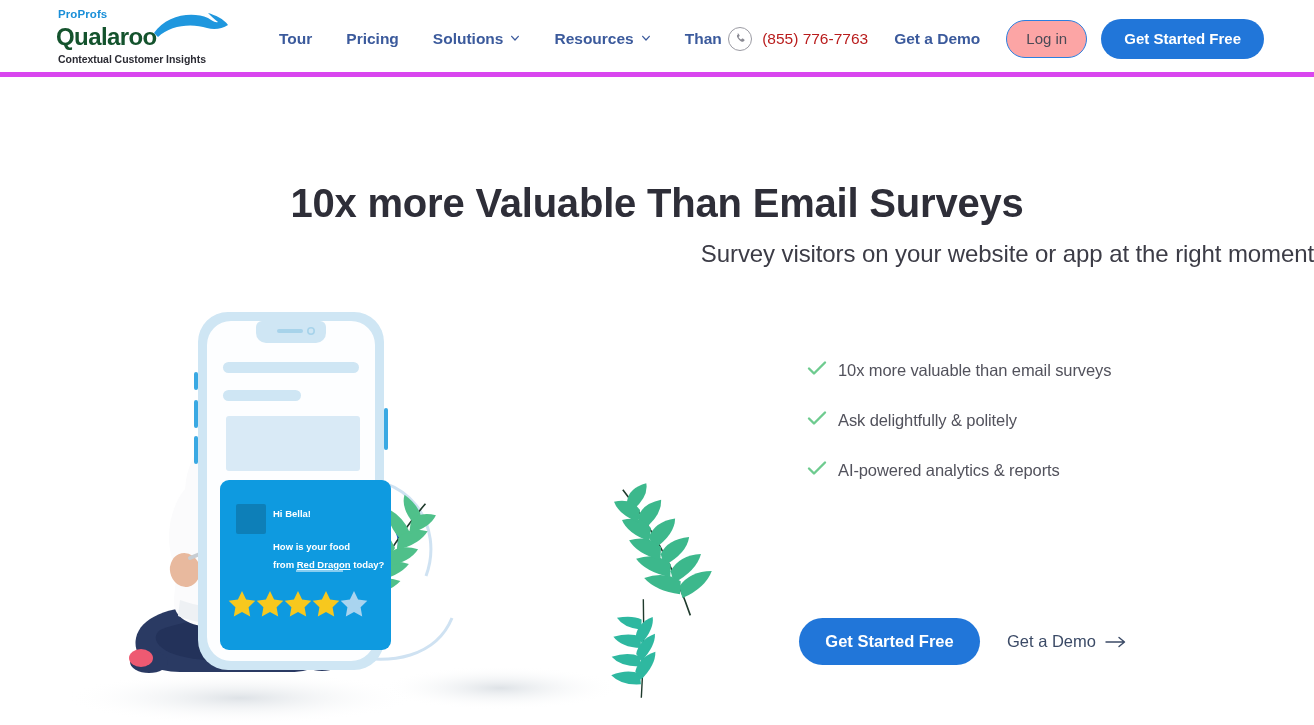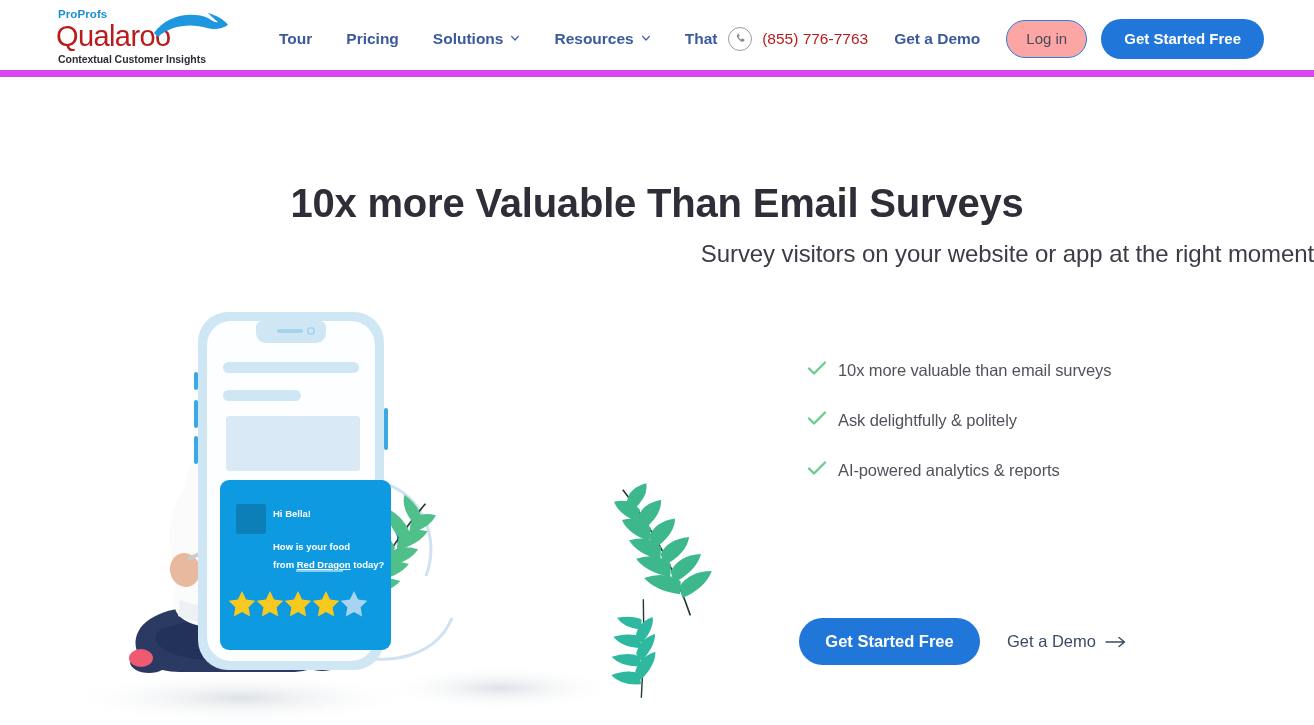--- a/index.html
+++ b/index.html
@@ -10,36 +10,36 @@
     font-family: "Liberation Sans", sans-serif;
     overflow: hidden;
   }
   body { position: relative; }
 
   
   .header {
     position: absolute; top: 0; left: 0;
     width: 1314px; height: 77px;
     background: #ffffff;
-    border-bottom: 7px solid #d946ef;
+    border-bottom: 5px solid #d946ef;
     display: flex; align-items: center;
   }
   .logo-block {
     position: absolute; left: 56px; top: 8px;
     width: 160px; height: 60px;
     text-decoration: none;
   }
   .logo-proprofs {
     font-size: 11.5px; font-weight: bold; color: #1a8fd8;
     letter-spacing: .1px; line-height: 13px;
     padding-left: 2px;
   }
   .logo-main {
     position: relative;
-    font-size: 29px; font-weight: normal; color: #b91c1c;
+    font-size: 24px; font-weight: bold; color: #14532d;
     line-height: 31px; letter-spacing: -0.6px;
   }
   .logo-swoosh {
     position: absolute; right: -14px; top: -10px;
     width: 78px; height: 30px; pointer-events: none;
   }
   .logo-tag {
     font-size: 10.5px; font-weight: bold; color: #2c2c34;
     letter-spacing: -0.05px; line-height: 14px; padding-left: 2px;
   }
@@ -171,21 +171,21 @@
         <path d="M2 4 L6 8.4 L10 4" fill="none" stroke="#3b5a9c" stroke-width="1.5" stroke-linecap="round" stroke-linejoin="round"></path>
       </svg>
     </div>
     <div class="nav-item">
       <span>Resources</span>
       <svg class="caret" viewBox="0 0 12 12">
         <path d="M2 4 L6 8.4 L10 4" fill="none" stroke="#3b5a9c" stroke-width="1.5" stroke-linecap="round" stroke-linejoin="round"></path>
       </svg>
     </div>
     <div class="nav-item">
-      <span>That</span>
+      <span>Than</span>
     </div>
   </nav>
 
   <div class="header-right">
     <div class="phone-group">
       <span class="phone-icon">
         <svg width="13" height="13" viewBox="0 0 16 16">
           <path d="M4.2 2.2c.5-.5 1.2-.4 1.6.2l1 1.5c.3.5.2 1-.2 1.3l-.7.6c-.2.2-.2.4-.1.6.5 1.1 1.6 2.2 2.7 2.7.2.1.5.1.6-.1l.6-.7c.3-.4.9-.5 1.3-.2l1.5 1c.6.4.7 1.1.2 1.6l-.8.8c-.6.6-1.5.8-2.3.5C7.5 11.2 4.8 8.5 3.7 5.8c-.3-.8-.1-1.7.5-2.3l.8-.8z" fill="#8a8a93"></path>
         </svg>
       </span>

